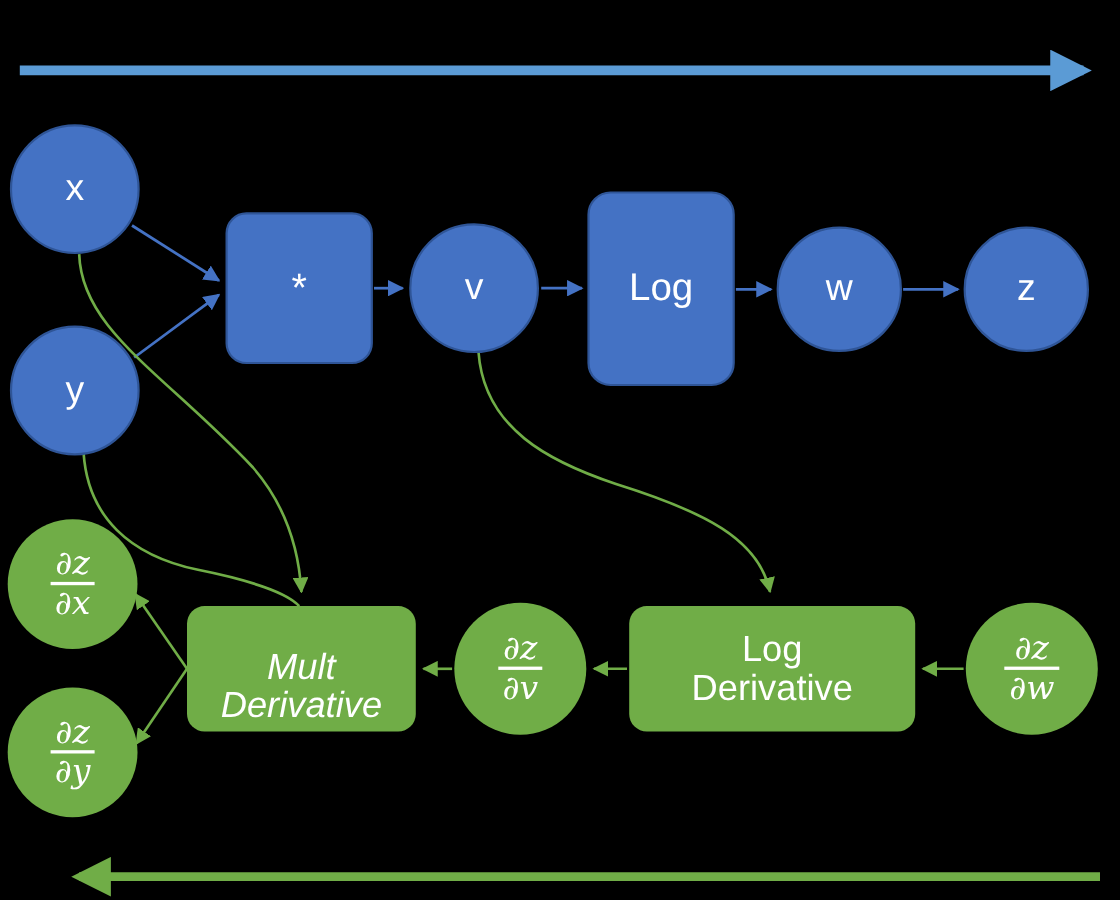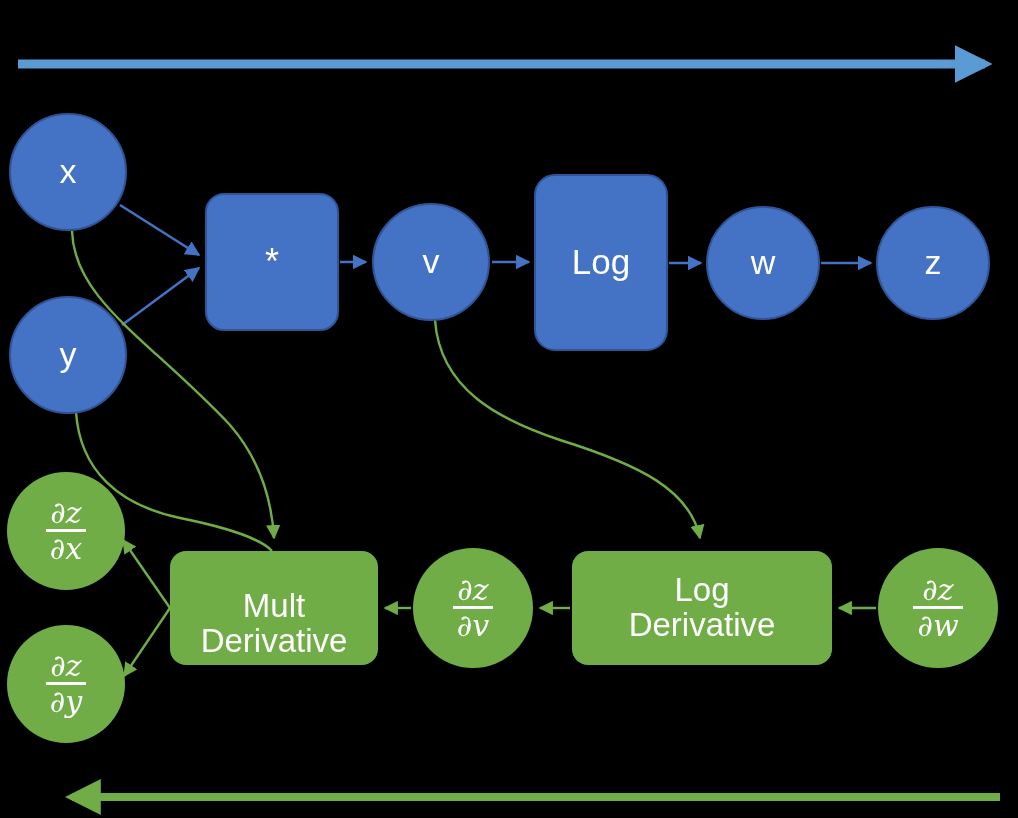--- a/index.html
+++ b/index.html
@@ -156,21 +156,21 @@
       <span class="num">∂z</span>
       <span class="den">∂x</span>
     </span>
   </div>
   <div class="center-wrap" style="left:7px; top:625px; width:118px; height:118px;">
     <span class="frac">
       <span class="num">∂z</span>
       <span class="den">∂y</span>
     </span>
   </div>
-  <div class="center-wrap" style="left:170px; top:551px; width:208px; height:146px;">
+  <div class="center-wrap" style="left:170px; top:551px; width:208px; height:146px;font-style:italic;">
     <span class="node-label label-box" style="position:static;">Mult
 Derivative</span>
   </div>
   <div class="center-wrap" style="left:413px; top:548px; width:120px; height:120px;">
     <span class="frac">
       <span class="num">∂z</span>
       <span class="den">∂v</span>
     </span>
   </div>
   <div class="center-wrap" style="left:572px; top:551px; width:260px; height:114px;">

